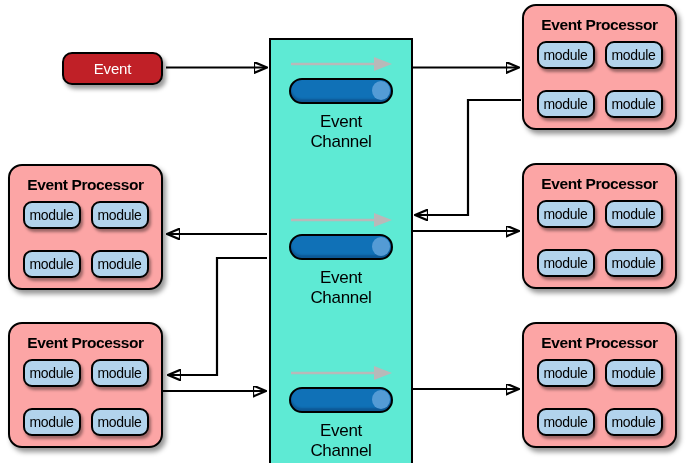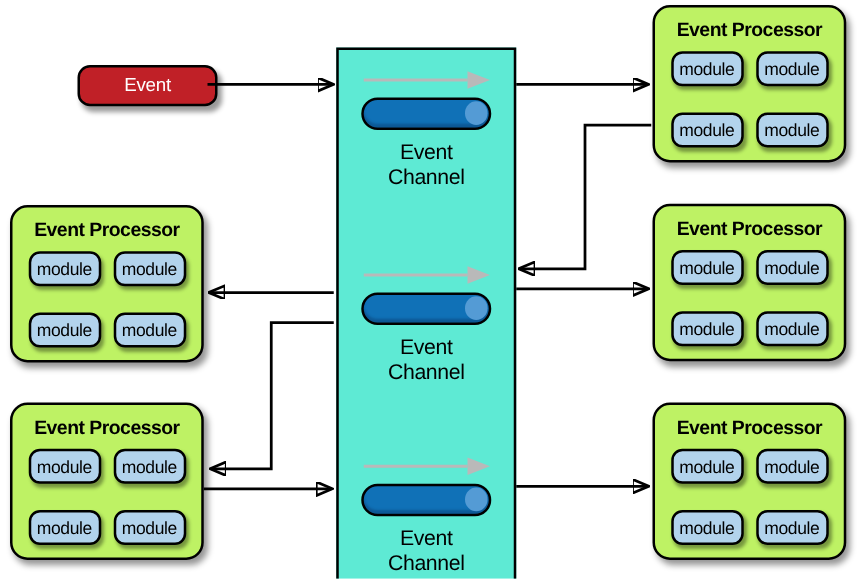--- a/index.html
+++ b/index.html
@@ -7,21 +7,21 @@
     position:relative; width:691px; height:463px; background:#ffffff;
     font-family:"Liberation Sans", sans-serif; color:#000; overflow:hidden;
   }
 
   
   .connectors { position:absolute; inset:0; width:691px; height:463px; pointer-events:none; z-index:6; }
   .connectors path { fill:none; stroke:#000; stroke-width:2.2px; }
 
   
   .event-box {
-    position:absolute; left:62px; top:52px; width:112px; height:33px; box-sizing:border-box;
+    position:absolute; left:62px; top:52px; width:101px; height:33px; box-sizing:border-box;
     background:#c02027; border:2.5px solid #000; border-radius:10px;
     box-shadow:3px 4px 4px rgba(0,0,0,0.40);
     display:flex; align-items:center; justify-content:center;
     color:#fff; font-size:15px; font-weight:500; letter-spacing:-0.2px;
   }
 
   
   .channel-box {
     position:absolute; left:269px; top:0; width:144px; height:439px; box-sizing:border-box;
     background:#5eead4; border:2.5px solid #000; z-index:2;margin-top:38px;
@@ -42,21 +42,21 @@
     border-radius:50%; background:#549bd5;
   }
   .channel-label {
     margin-top:8px; width:74px; text-align:center;
     font-size:17px; font-weight:500; line-height:1.2; letter-spacing:-0.3px;
   }
 
   
   .processor {
     position:absolute; width:155px; height:126px; box-sizing:border-box;
-    background:#bef264; border:2.5px solid #000; border-radius:14px;
+    background:#fca5a5; border:2.5px solid #000; border-radius:14px;
     box-shadow:3px 4px 5px rgba(0,0,0,0.42);
     display:flex; flex-direction:column; align-items:center; padding-top:10px;
     z-index:3;
   }
   .p-tr { left:522px; top:4px; }
   .p-ml { left:8px;   top:164px; }
   .p-mr { left:522px; top:163px; }
   .p-bl { left:8px;   top:322px; }
   .p-br { left:522px; top:322px; }
   .processor-title { font-size:15.5px; font-weight:600; letter-spacing:-0.4px; line-height:1.1; }

